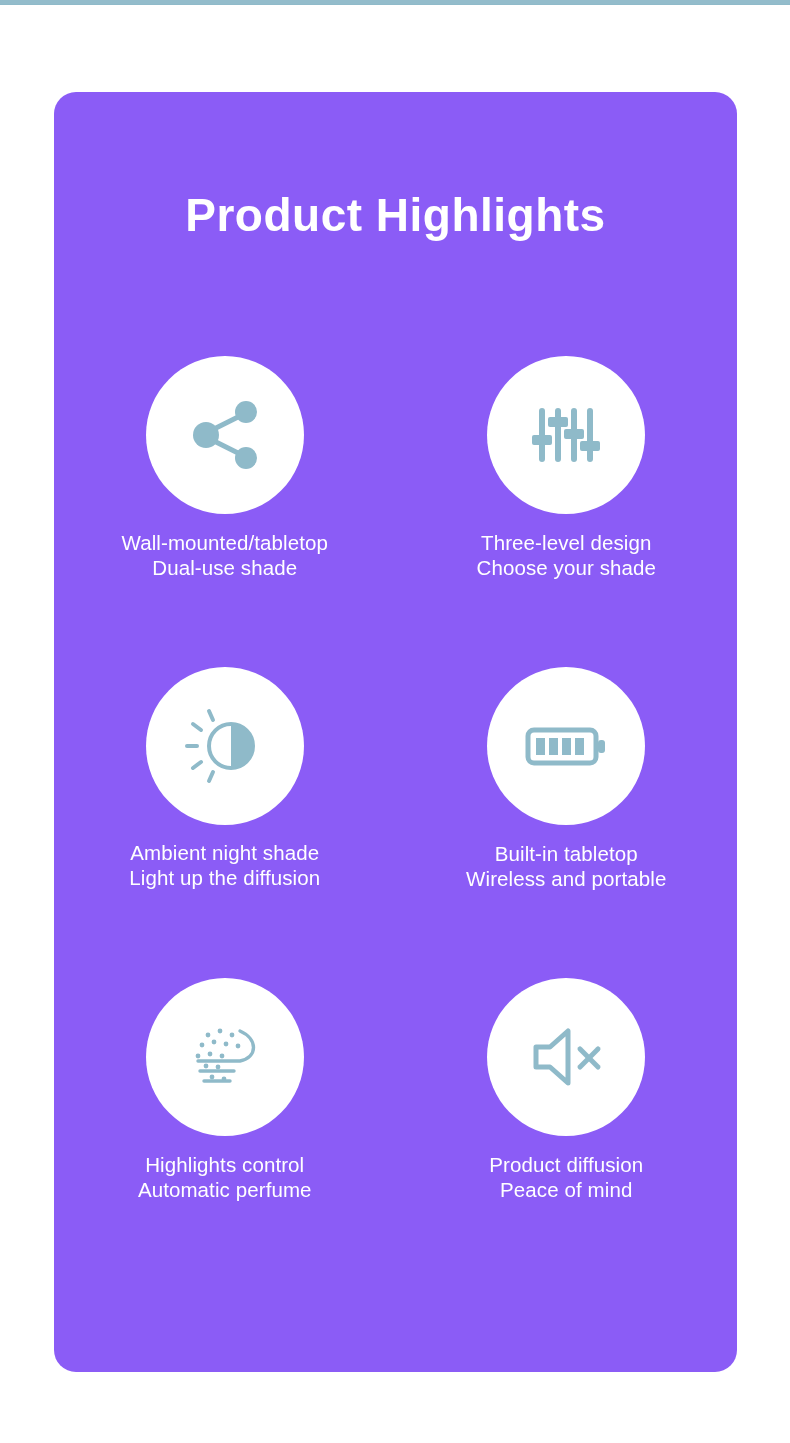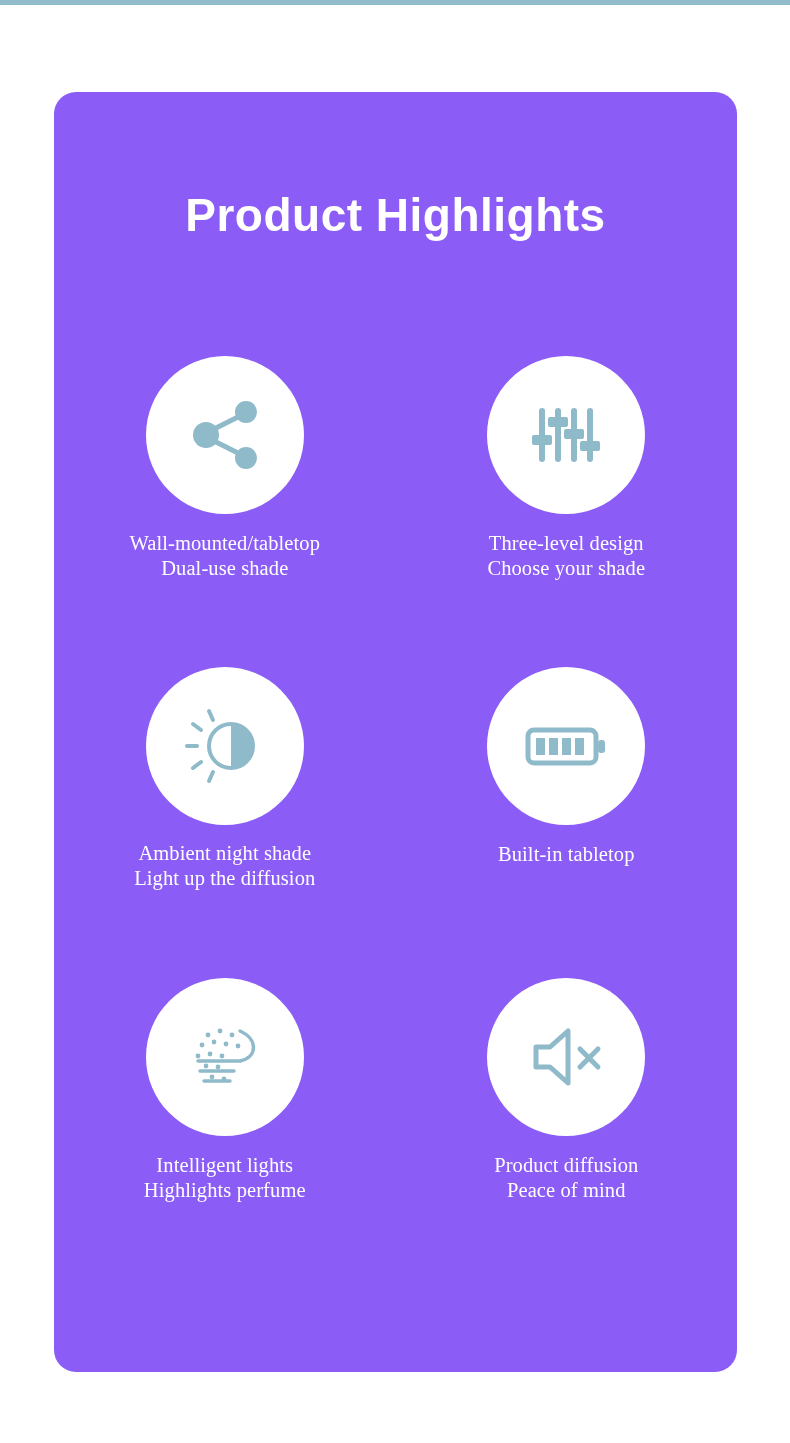--- a/index.html
+++ b/index.html
@@ -84,21 +84,21 @@
     align-items: center;
     justify-content: center;
     flex: none;
   }
   .caption {
     margin-top: 17px;
     text-align: center;
     color: #ffffff;
     font-size: 20.5px;
     line-height: 24.5px;
-    font-family: Liberation Serif, serif;
+    font-family: Liberation Sans, sans-serif;
     white-space: pre-line;
     letter-spacing: 0.1px;
   }
   .cell-0 .icon-circle { margin-left: 0px; }
   .row-1 .cell-0 .caption { margin-top: 16px; }
   svg { display: block; }
 </style>
 </head>
 <body>
 
@@ -173,21 +173,21 @@
               <svg width="96" height="92" viewBox="0 0 96 92">
                 <rect x="10" y="30" width="68" height="33" rx="6" fill="none" stroke="#8fbac9" stroke-width="5"></rect>
                 <rect x="80" y="40" width="7" height="13" rx="3" fill="#8fbac9"></rect>
                 <rect x="18" y="38" width="9" height="17" fill="#8fbac9"></rect>
                 <rect x="31" y="38" width="9" height="17" fill="#8fbac9"></rect>
                 <rect x="44" y="38" width="9" height="17" fill="#8fbac9"></rect>
                 <rect x="57" y="38" width="9" height="17" fill="#8fbac9"></rect>
               </svg>
             </span>
           </div>
-          <div class="caption"><span>Built-in tabletop</span><br></div>
+          <div class="caption"><span>Built-in tabletop</span><br><span>Wireless and portable</span></div>
         </div>
       </div>
 
       <div class="row row-2">
         <div class="cell cell-0">
           <div class="icon-circle">
             <span>
               <svg width="94" height="92" viewBox="0 0 94 92">
                 <g fill="#8fbac9">
                   <circle cx="30" cy="24" r="2.4"></circle>
@@ -204,21 +204,21 @@
                   <circle cx="40" cy="56" r="2.4"></circle>
                   <circle cx="34" cy="66" r="2.4"></circle>
                   <circle cx="46" cy="68" r="2.4"></circle>
                 </g>
                 <path d="M62 20 C 80 28, 80 46, 62 50 L 20 50" fill="none" stroke="#8fbac9" stroke-width="3.4" stroke-linecap="round"></path>
                 <path d="M22 60 L 56 60" fill="none" stroke="#8fbac9" stroke-width="3.4" stroke-linecap="round"></path>
                 <path d="M26 70 L 52 70" fill="none" stroke="#8fbac9" stroke-width="3.4" stroke-linecap="round"></path>
               </svg>
             </span>
           </div>
-          <div class="caption"><span>Intelligent lights</span><br><span>Highlights perfume</span></div>
+          <div class="caption"><span>Highlights control</span><br><span>Automatic perfume</span></div>
         </div>
         <div class="cell cell-1">
           <div class="icon-circle">
             <span>
               <svg width="96" height="92" viewBox="0 0 96 92">
                 <path d="M18 36 L32 36 L50 20 L50 72 L32 56 L18 56 Z" fill="none" stroke="#8fbac9" stroke-width="5" stroke-linejoin="round"></path>
                 <line x1="62" y1="38" x2="80" y2="56" stroke="#8fbac9" stroke-width="5" stroke-linecap="round"></line>
                 <line x1="80" y1="38" x2="62" y2="56" stroke="#8fbac9" stroke-width="5" stroke-linecap="round"></line>
               </svg>
             </span>

